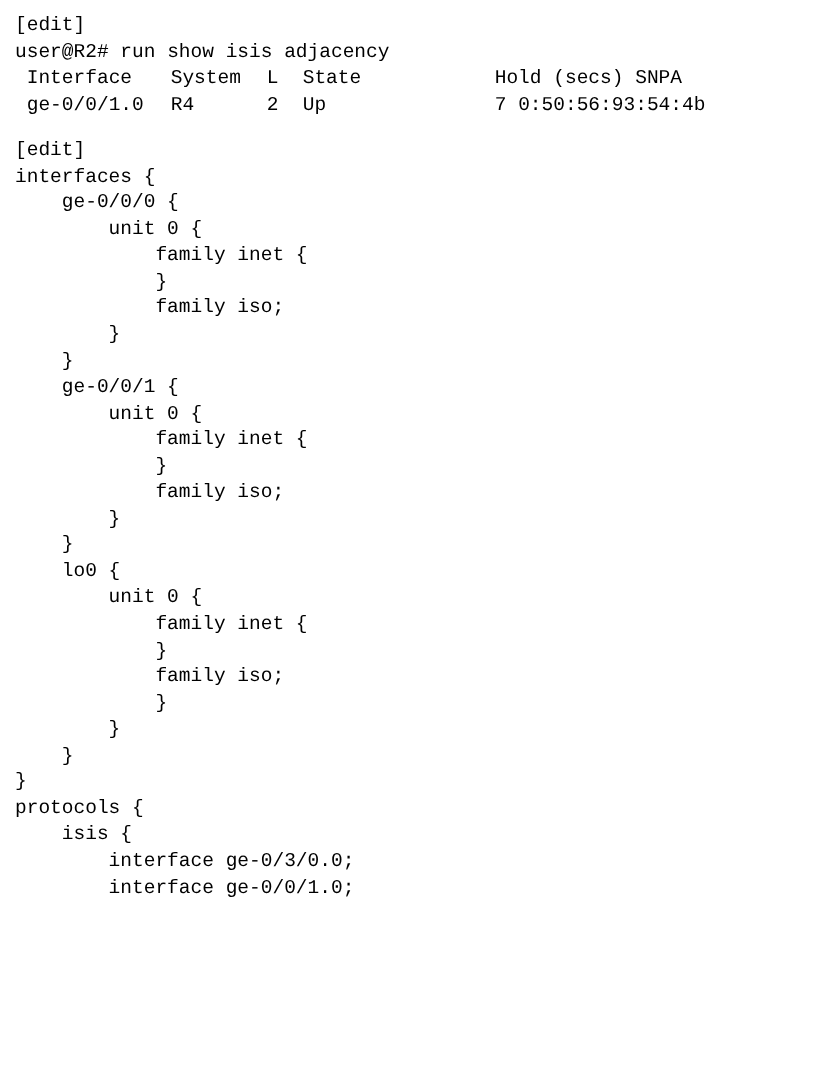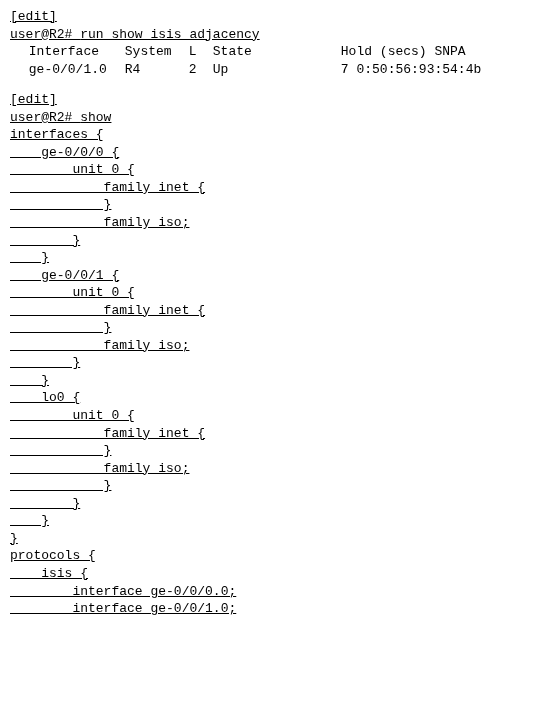--- a/index.html
+++ b/index.html
@@ -6,23 +6,23 @@
       font-family: "Courier New", Courier, monospace;
       font-size: 13px;
       background: #ffffff;
       color: #000000;
       margin: 0;
       padding: 8px 10px;
       width: 550px;
       box-sizing: border-box;
       line-height: 1.35;
     }
-    .line { white-space: pre; text-decoration: underline; }
+    .line { white-space: pre; }
     .blank { height: 1.0em; }
-    .row { white-space: pre; margin-left: 11px; }
+    .row { white-space: pre; }
     .cell { display: inline-block; }
     .c-iface { width: 96px; }
     .c-sys   { width: 64px; }
     .c-l     { width: 24px; }
     .c-state { width: 128px; }
   </style>
 </head>
 <body>
 
 <div>
@@ -30,21 +30,20 @@
   <div class="line">[edit]</div>
   <div class="line"><span>user@R2# </span><span>run show isis adjacency</span></div>
 
   <div class="row hdr"> <span class="cell c-iface">Interface</span><span class="cell c-sys">System</span><span class="cell c-l">L</span><span class="cell c-state">State</span><span class="cell">Hold</span> <span class="cell">(secs)</span> <span class="cell">SNPA</span></div>
 
   <div class="row"> <span class="cell c-iface">ge-0/0/1.0</span><span class="cell c-sys">R4</span><span class="cell c-l">2</span><span class="cell c-state">Up</span><span class="cell">7</span> <span class="cell">0:50:56:93:54:4b</span></div>
 
   <div class="blank"></div>
 
   <div class="line">[edit]</div>
-  <div class="line"><span>user@R2# </span><span>show</span></div>
 
   <div class="line">interfaces {</div>
   <div class="line">    ge-0/0/0 {</div>
   <div class="line">        unit 0 {</div>
   <div class="line">            family inet {</div>
   <div class="line">            }</div>
   <div class="line">            family iso;</div>
   <div class="line">        }</div>
   <div class="line">    }</div>
   <div class="line">    ge-0/0/1 {</div>
@@ -58,16 +57,16 @@
   <div class="line">        unit 0 {</div>
   <div class="line">            family inet {</div>
   <div class="line">            }</div>
   <div class="line">            family iso;</div>
   <div class="line">            }</div>
   <div class="line">        }</div>
   <div class="line">    }</div>
   <div class="line">}</div>
   <div class="line">protocols {</div>
   <div class="line">    isis {</div>
-  <div class="line">        interface ge-0/0/0.0;</div>
+  <div class="line">        interface ge-0/3/0.0;</div>
   <div class="line">        interface ge-0/0/1.0;</div>
 
 </div>
 
 </body></html>

